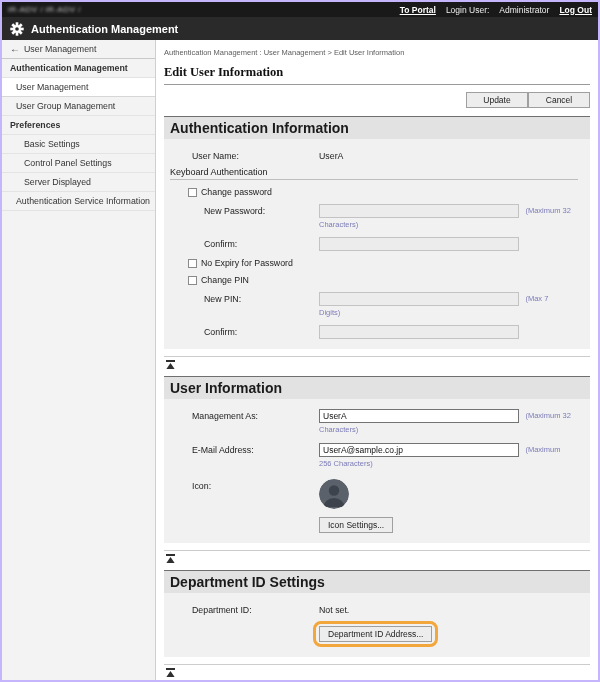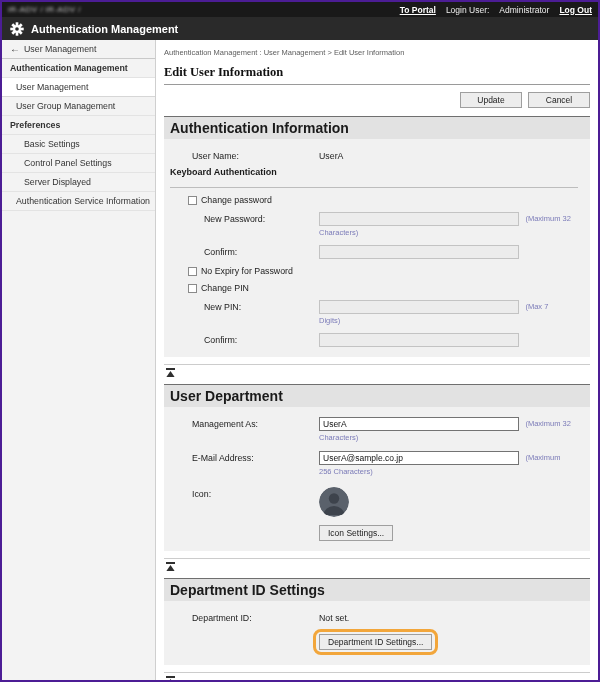--- a/index.html
+++ b/index.html
@@ -1,19 +1,19 @@
 <!DOCTYPE html>
 <html><head>
 <meta charset="utf-8">
 <style>
   * { margin:0; padding:0; box-sizing:border-box; }
   html,body { background:#888; }
   body { font-family:"Liberation Sans", sans-serif; }
   .page {
-    width:600px; height:682px; border:2px solid #4c1d95; background:#fff;
+    width:600px; height:682px; border:2px solid #c4b5fd; background:#fff;
     display:flex; flex-direction:column; overflow:hidden; position:relative;
   }
   
   .topbar {
     height:15px; background:#191919; color:#fff; display:flex; align-items:center;
     font-size:8.5px; padding:0 6px; flex-shrink:0;
   }
   .device-name { color:#c9c9c9; filter:blur(1.6px); font-size:8px; letter-spacing:.5px; white-space:nowrap; }
   .topbar-right { margin-left:auto; display:flex; align-items:center; gap:10px; }
   .toplink { color:#fff; font-weight:bold; text-decoration:underline; cursor:pointer; }
@@ -40,36 +40,36 @@
   .snav-item.selected { background:#fff; border-bottom:1px solid #d6d6d6; }
   .back-arrow { font-size:10px; line-height:1; }
   .content { flex:1; background:#fff; padding:6px 8px 0 8px; overflow:hidden; }
   
   .breadcrumb { font-size:7.5px; color:#5d5d5d; margin:2px 0 8px 0; }
   .page-title {
     font-size:12.5px; font-weight:bold; color:#111; padding-bottom:4px;
     border-bottom:1px solid #9a9a9a;
     font-family:Liberation Serif, serif;
   }
-  .btn-row { display:flex; justify-content:flex-end; gap:6px; margin:7px 0 8px 0; }
+  .btn-row { display:flex; justify-content:flex-end; gap:0; margin:7px 0 8px 0; }
   .btn {
     background:#ededed; border:1px solid #9f9f9f; font-size:8.5px; color:#222;
     min-width:62px; height:16px; display:inline-flex; align-items:center; justify-content:center;
     padding:0 8px; cursor:pointer; font-family:"Liberation Sans", sans-serif;
   }
   
   .section { margin-bottom:0; }
   .sec-hdr {
     background:#e2e2e2; border-top:1px solid #6f6f6f; font-size:14px; font-weight:bold;
     color:#1a1a1a; padding:3px 6px;
   }
   .sec-body { background:#f1f1f1; padding:4px 6px 8px 0; font-size:8.8px; color:#222; }
   .sub-hdr {
-    font-weight:bold; font-size:9px; color:#1a1a1a; margin:6px 6px 5px 6px;
-    padding-bottom:10px; border-bottom:1px solid #bdbdbd;
+    font-weight:normal; font-size:9px; color:#1a1a1a; margin:6px 6px 5px 6px;
+    padding-bottom:2px; border-bottom:1px solid #bdbdbd;
   }
   .frow { display:flex; align-items:flex-start; padding-left:28px; margin:6px 0; }
   .frow.indent { padding-left:40px; }
   .flabel { width:127px; flex-shrink:0; padding-top:2px; color:#222; }
   .frow.indent .flabel { width:115px; }
   .fvalue { padding-top:2px; }
   .cbrow { display:flex; align-items:center; gap:4px; padding-left:24px; margin:7px 0; }
   .cb {
     appearance:none; -webkit-appearance:none; width:9px; height:9px; background:#fff;
     border:1px solid #8a8a8a; margin:0; cursor:pointer; flex-shrink:0;
@@ -230,21 +230,21 @@
       </div>
 
       <div class="gap">
         <svg class="top-icon" width="9" height="9" viewBox="0 0 9 9">
           <rect x="0" y="0" width="9" height="2" fill="#2f2f2f"></rect>
           <path d="M4.5 3 L8.6 9 L0.4 9 Z" fill="#2f2f2f"></path>
         </svg>
       </div>
 
       <div class="section">
-        <div class="sec-hdr">User Department</div>
+        <div class="sec-hdr">User Information</div>
         <div class="sec-body">
           <div class="frow">
             <span class="flabel">Management As:</span>
             <span class="zone">
               <input type="text" class="tinput" value="UserA" style="">
               <span class="hint">(Maximum 32 Characters)</span>
             </span>
           </div>
 
           <div class="frow">
@@ -281,21 +281,21 @@
 
       <div class="section">
         <div class="sec-hdr">Department ID Settings</div>
         <div class="sec-body">
           <div class="frow">
             <span class="flabel">Department ID:</span>
             <span class="valtext">Not set.</span>
           </div>
           <div class="iconbtn-row" style="margin-top:5px;">
             <span class="callout">
-              <button class="btn">Department ID Settings...</button>
+              <button class="btn">Department ID Address...</button>
             </span>
           </div>
         </div>
       </div>
 
       <div class="gap">
         <svg class="top-icon" width="9" height="9" viewBox="0 0 9 9">
           <rect x="0" y="0" width="9" height="2" fill="#2f2f2f"></rect>
           <path d="M4.5 3 L8.6 9 L0.4 9 Z" fill="#2f2f2f"></path>
         </svg>

